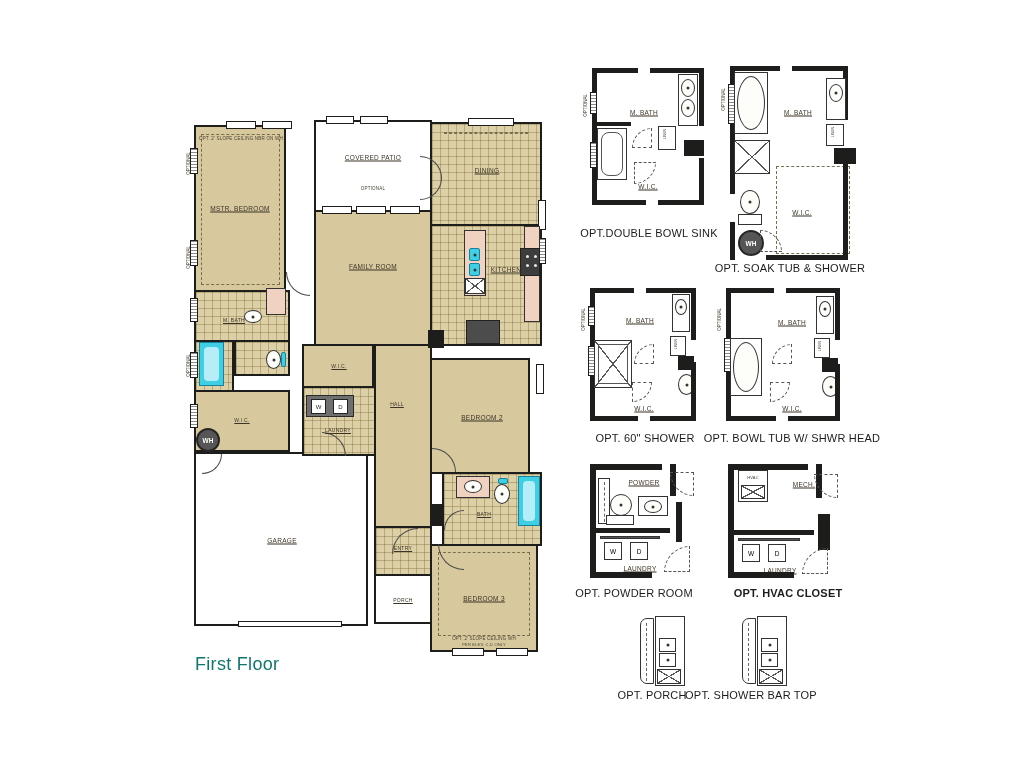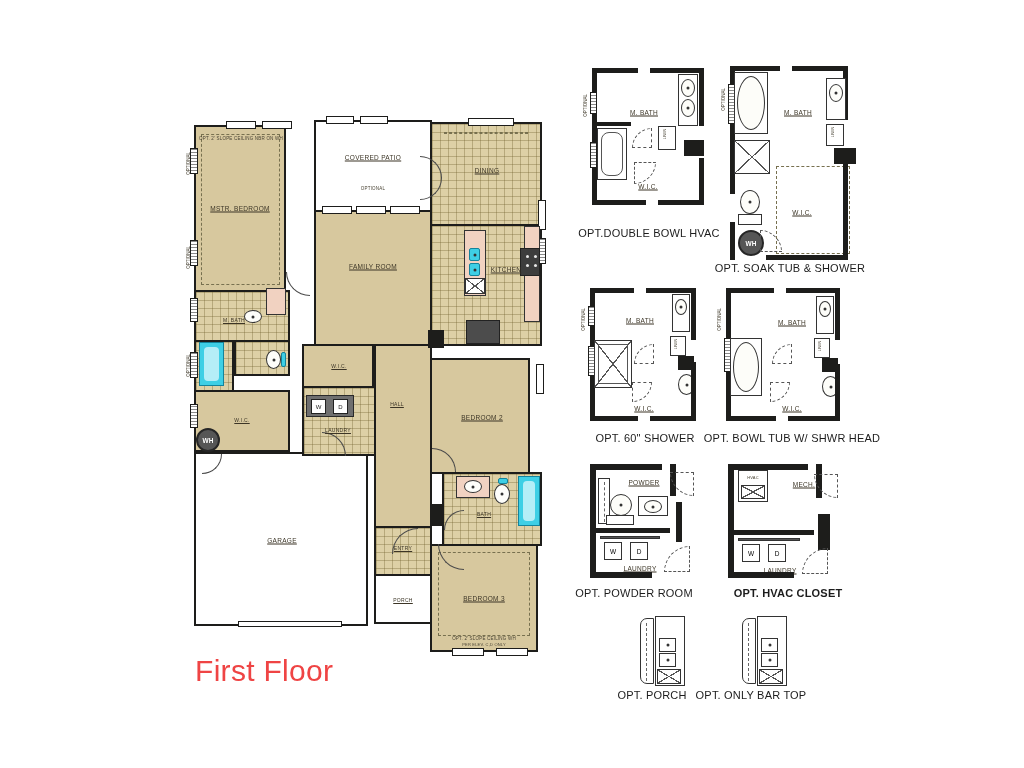--- a/index.html
+++ b/index.html
@@ -37,21 +37,21 @@
            font-size:6.5px; font-weight:bold; display:flex; align-items:center; justify-content:center; }
   .arc    { position:absolute; background:transparent; border:1px solid #4a4a4a; }
   .arc-tr { border-radius:0 100% 0 0; border-left:none; border-bottom:none; }
   .arc-tl { border-radius:100% 0 0 0; border-right:none; border-bottom:none; }
   .arc-br { border-radius:0 0 100% 0; border-left:none; border-top:none; }
   .arc-bl { border-radius:0 0 0 100%; border-right:none; border-top:none; }
   .darc   { position:absolute; background:transparent; border:1px dashed #555; }
   .frame  { position:absolute; background:#fff; border:1px solid #333; }
   .dark   { position:absolute; background:#4c4c4c; border:1px solid #222; }
   .cap   { position:absolute; transform:translateX(-50%); font-size:11px; color:#1c1c1c; letter-spacing:.2px; white-space:nowrap; }
-  .title { position:absolute; font-size:30px; color:#ef4444; letter-spacing:.3px; }
+  .title { position:absolute; font-size:18px; color:#0f766e; letter-spacing:.3px; }
   .stove-dots { position:absolute; left:5px; top:6px; width:3px; height:3px; background:#e8e8e8; border-radius:50%;
                 box-shadow:8px 0 0 #e8e8e8, 0 9px 0 #e8e8e8, 8px 9px 0 #e8e8e8; }
   .bar   { position:absolute; background:#fff; border:1px solid #333; border-radius:7px 0 0 7px; }
   .dashv { position:absolute; border-left:1px dashed #666; }
 </style>
 </head>
 <body>
 
 <div class="abs" style="left:186px; top:112px; width:370px; height:552px;">
 
@@ -191,21 +191,21 @@
   <div class="frame" style="left:70px; top:60px; width:18px; height:24px;"></div>
   <div class="vtext" style="left:75px; top:63px; font-size:3.5px;">LINEN</div>
   <div class="wall" style="left:96px; top:74px; width:20px; height:16px;"></div>
   <div class="wall" style="left:111px; top:92px; width:5px; height:47px;"></div>
   <div class="wall" style="left:4px; top:134px; width:54px; height:5px;"></div>
   <div class="wall" style="left:70px; top:134px; width:46px; height:5px;"></div>
   <div class="darc arc-tl" style="left:44px; top:62px; width:20px; height:20px;"></div>
   <div class="darc arc-br" style="left:46px; top:96px; width:22px; height:22px;"></div>
   <div class="lbl" style="left:60px; top:120px;">W.I.C.</div>
 </div>
-<div class="cap" style="left:649px; top:227px;">OPT.DOUBLE BOWL HVAC</div>
+<div class="cap" style="left:649px; top:227px;">OPT.DOUBLE BOWL SINK</div>
 
 <div class="abs" style="left:726px; top:64px; width:136px; height:198px;">
   <div class="wall" style="left:4px; top:2px; width:50px; height:5px;"></div>
   <div class="wall" style="left:66px; top:2px; width:56px; height:5px;"></div>
   <div class="wall" style="left:117px; top:2px; width:5px; height:54px;"></div>
   <div class="wall" style="left:4px; top:2px; width:5px; height:128px;"></div>
   <div class="win win-opt" style="left:2px; top:20px; width:7px; height:40px;"></div>
   <div class="vtext" style="left:-5px; top:24px;">OPTIONAL</div>
   <div class="frame" style="left:8px; top:8px; width:34px; height:62px;"></div>
   <div class="oval" style="left:11px; top:12px; width:28px; height:54px;"></div>
@@ -337,13 +337,13 @@
 
 <div class="abs" style="left:742px; top:616px; width:48px; height:72px;">
   <div class="bar" style="left:0px; top:2px; width:14px; height:66px;">
       <div class="dashv" style="left:5px; top:4px; height:58px;"></div>
     </div>
   <div class="frame" style="left:15px; top:0px; width:30px; height:70px;"></div>
   <div class="frame dot" style="left:19px; top:22px; width:17px; height:14px;"></div>
   <div class="frame dot" style="left:19px; top:37px; width:17px; height:14px;"></div>
   <div class="xbox" style="left:17px; top:53px; width:24px; height:15px;"></div>
 </div>
-<div class="cap" style="left:751px; top:689px;">OPT. ONLY BAR TOP</div>
+<div class="cap" style="left:751px; top:689px;">OPT. SHOWER BAR TOP</div>
 
 </body></html>

